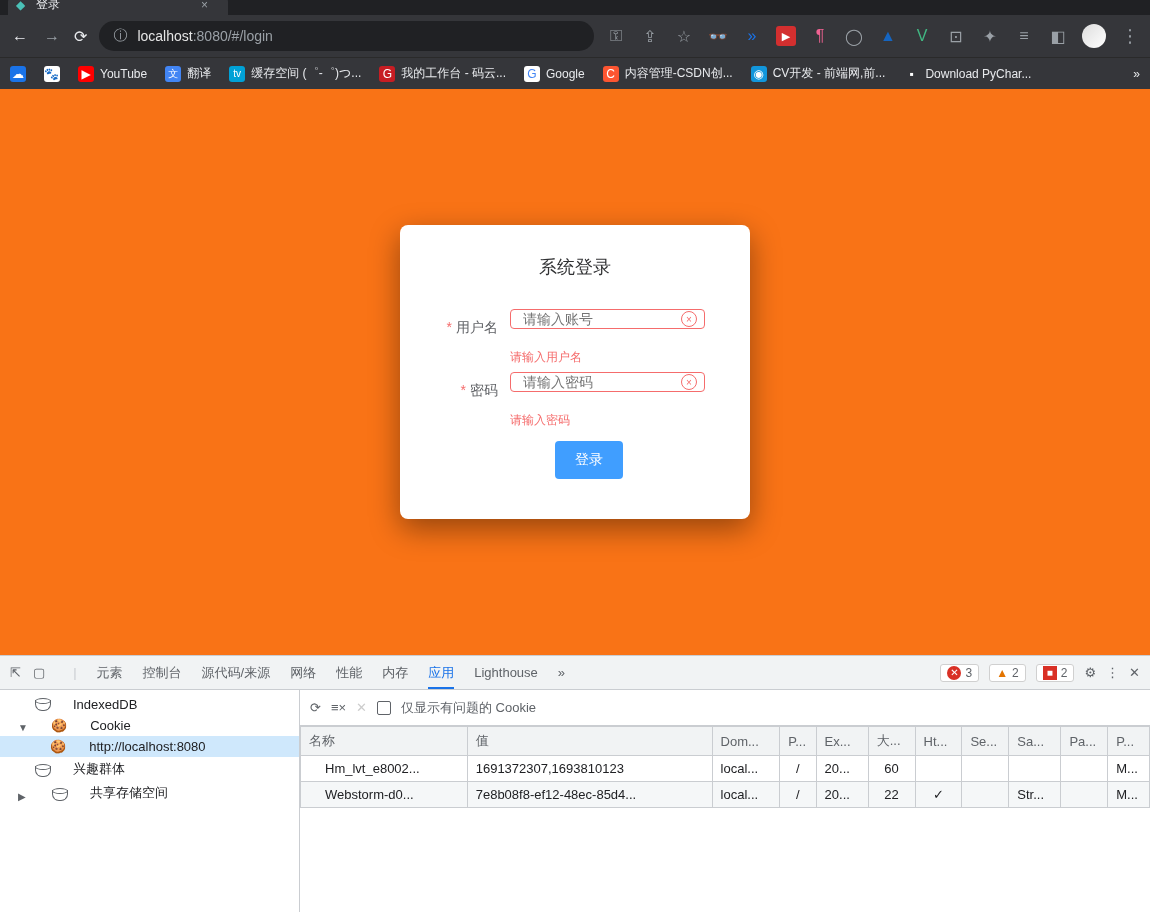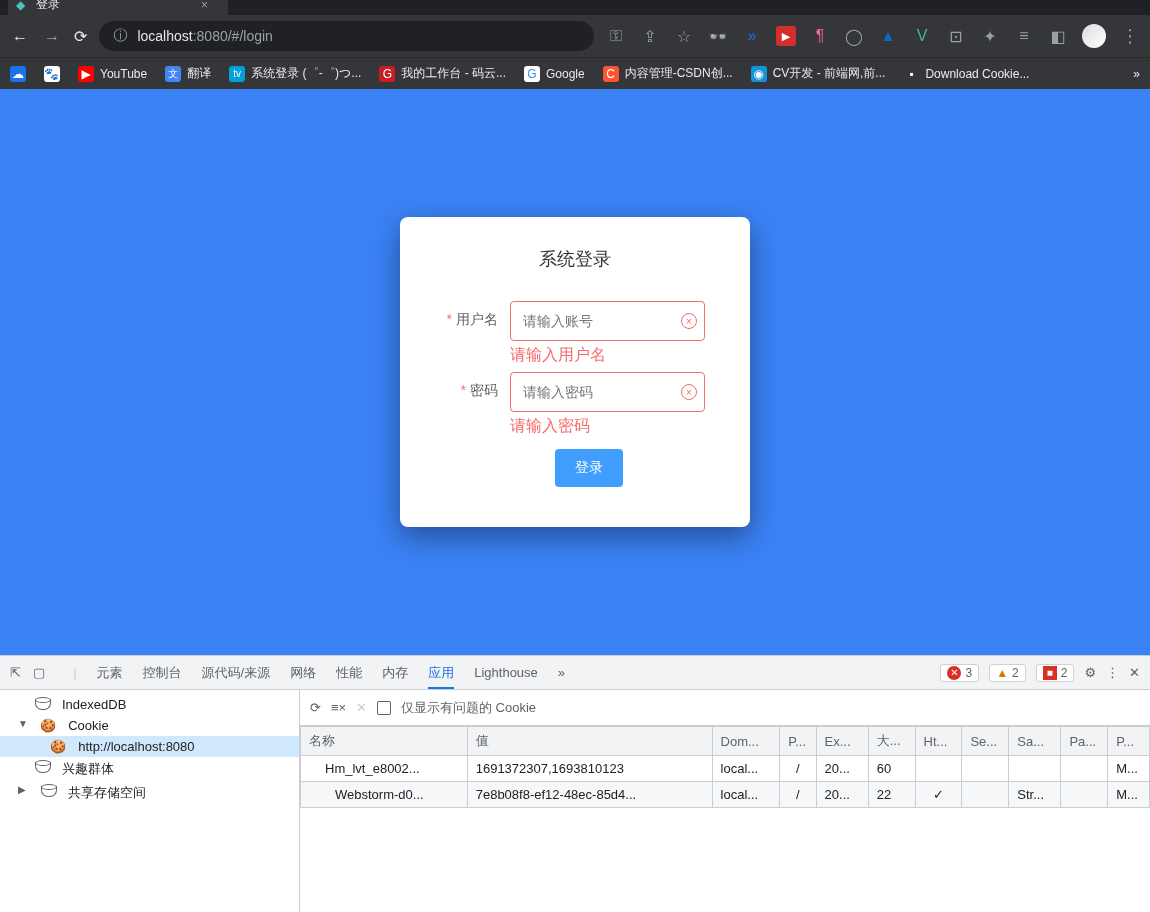--- a/index.html
+++ b/index.html
@@ -21,63 +21,63 @@
 .right-icons{display:flex;gap:14px;align-items:center;color:#9aa0a6}
 .right-icons .ico{width:20px;height:20px;display:flex;align-items:center;justify-content:center;cursor:pointer}
 .avatar{width:24px;height:24px;border-radius:50%;background:linear-gradient(135deg,#ddd,#fff)}
 .dots{font-size:18px}
 
 .bookmarks{height:32px;background:#35363a;display:flex;align-items:center;padding:0 10px;gap:18px;color:#e8eaed;font-size:12px;border-top:1px solid #2a2a2a}
 .bm{display:flex;align-items:center;gap:6px;cursor:pointer;white-space:nowrap}
 .bm .bi{width:16px;height:16px;display:flex;align-items:center;justify-content:center;border-radius:3px}
 .bookmarks .more{margin-left:auto;color:#e8eaed}
 
-.page{flex:1;background:#3b82f6;display:flex;align-items:center;justify-content:center}
+.page{flex:1;background:#f97316;display:flex;align-items:center;justify-content:center}
 .card{width:350px;background:#fff;border-radius:8px;padding:30px 30px 40px;box-shadow:0 10px 30px rgba(0,0,0,.4)}
 .card-title{text-align:center;font-size:18px;color:#303133;margin-bottom:30px}
 .form-row{display:flex;align-items:flex-start;margin-bottom:6px}
 .lbl{width:80px;text-align:right;padding-right:12px;font-size:14px;color:#606266;line-height:36px}
 .lbl .req{color:#f56c6c;margin-right:4px}
 .field{flex:1}
-.inp{width:195px;height:40px;border:1px solid #f56c6c;border-radius:4px;padding:0 30px 0 12px;font-size:14px;color:#606266;outline:none;position:relative}
+.inp{width:195px;height:20px;border:1px solid #f56c6c;border-radius:4px;padding:0 30px 0 12px;font-size:14px;color:#606266;outline:none;position:relative}
 .inp-wrap{position:relative;width:195px}
 .clr{position:absolute;right:8px;top:50%;transform:translateY(-50%);width:16px;height:16px;border:1px solid #f56c6c;border-radius:50%;color:#f56c6c;font-size:10px;display:flex;align-items:center;justify-content:center;cursor:pointer}
-.err{color:#f56c6c;font-size:16px;margin-top:4px}
+.err{color:#f56c6c;font-size:12px;margin-top:20px}
 .btn-row{text-align:center;margin-top:12px;padding-left:28px}
 .btn{background:#409eff;color:#fff;border:none;padding:10px 20px;border-radius:4px;font-size:14px;cursor:pointer}
 
 .devtools{height:257px;display:flex;flex-direction:column;border-top:1px solid #cacdd1;background:#f1f3f4}
 .dt-tabs{height:34px;display:flex;align-items:center;padding:0 10px;gap:20px;color:#5f6368;font-size:13px;border-bottom:1px solid #cacdd1;background:#f1f3f4}
 .dt-tab{cursor:pointer;padding:7px 0}
 .dt-tab.active{color:#1a73e8;border-bottom:2px solid #1a73e8;padding-bottom:5px}
 .dt-icons{display:flex;gap:12px;margin-right:8px}
 .dt-right{margin-left:auto;display:flex;align-items:center;gap:10px}
 .badge{display:flex;align-items:center;gap:4px;background:#fff;border:1px solid #d0d0d0;border-radius:3px;padding:1px 6px;font-size:12px}
 .badge .c-err{width:14px;height:14px;background:#d93025;border-radius:50%;color:#fff;display:flex;align-items:center;justify-content:center;font-size:10px}
 .badge .c-warn{color:#e37400}
 .badge .c-info{width:14px;height:14px;background:#d93025;color:#fff;display:flex;align-items:center;justify-content:center;font-size:10px}
 
 .dt-body{flex:1;display:flex;background:#fff}
 .dt-side{width:300px;border-right:1px solid #cacdd1;overflow:auto;padding:4px 0;font-size:13px;color:#202124}
-.side-item{display:flex;align-items:flex-start;gap:12px;padding:3px 6px 3px 34px;cursor:pointer}
+.side-item{display:flex;align-items:flex-end;gap:23px;padding:3px 6px 3px 34px;cursor:pointer}
 .side-item.l0{padding-left:18px}
 .side-item.sel{background:#cfe8fc}
 .tri{width:10px;display:inline-block;color:#5f6368;font-size:10px}
 
 .dt-main{flex:1;display:flex;flex-direction:column}
 .dt-toolbar{height:36px;display:flex;align-items:center;padding:0 10px;gap:10px;border-bottom:1px solid #cacdd1;font-size:13px;color:#5f6368}
 .filter{border:1px solid #cacdd1;border-radius:3px;height:24px;width:290px;padding:0 8px;font-size:13px}
 .dt-toolbar .chk{width:14px;height:14px;border:1.5px solid #5f6368;border-radius:2px}
 
 .tbl{flex:1;overflow:auto}
 table{width:100%;border-collapse:collapse;font-size:13px;color:#202124}
 th,td{border:1px solid #cacdd1;padding:5px 8px;text-align:left;white-space:nowrap;overflow:hidden;text-overflow:ellipsis}
 th{background:#f1f3f4;font-weight:normal;color:#5f6368}
 td.c{text-align:center}
-td.r{text-align:left}
+td.r{text-align:center}
 tbody tr:nth-child(odd){background:#fff}
 tbody tr:nth-child(even){background:#f5f7f8}
 
 .db-icon{display:inline-block;width:16px;height:14px;position:relative}
 .db-icon::before{content:"";position:absolute;left:1px;top:0;width:14px;height:4px;border:1.5px solid #5f6368;border-radius:50%}
 .db-icon::after{content:"";position:absolute;left:1px;top:2px;width:14px;height:10px;border:1.5px solid #5f6368;border-top:none;border-radius:0 0 7px 7px}
 </style>
 </head>
 <body>
 
@@ -128,41 +128,41 @@
     <div class="bm">
         <span class="bi" style="background:#ff0000;color:#fff">▶</span>
         <span>YouTube</span>
       </div>
     <div class="bm">
         <span class="bi" style="background:#4285f4;color:#fff;font-size:10px">文</span>
         <span>翻译</span>
       </div>
     <div class="bm">
         <span class="bi" style="background:#00a1d6;color:#fff;font-size:10px">tv</span>
-        <span>系统登录 (゜-゜)つ...</span>
+        <span>缓存空间 (゜-゜)つ...</span>
       </div>
     <div class="bm">
         <span class="bi" style="background:#c71d23;color:#fff">G</span>
         <span>我的工作台 - 码云...</span>
       </div>
     <div class="bm">
         <span class="bi" style="background:#fff;color:#4285f4">G</span>
         <span>Google</span>
       </div>
     <div class="bm">
         <span class="bi" style="background:#fc5531;color:#fff">C</span>
         <span>内容管理-CSDN创...</span>
       </div>
     <div class="bm">
         <span class="bi" style="background:#1296db;color:#fff">◉</span>
         <span>CV开发 - 前端网,前...</span>
       </div>
     <div class="bm">
         <span class="bi" style="color:#fff">▪</span>
-        <span>Download Cookie...</span>
+        <span>Download PyChar...</span>
       </div>
     <div class="more">»</div>
   </div>
 
   <div class="page">
     <div class="card">
       <div class="card-title">系统登录</div>
       <div class="form-row">
         <div class="lbl"><span class="req">*</span><span>用户名</span></div>
         <div class="field">
@@ -297,21 +297,21 @@
                 <td class="c">/</td>
                 <td>20...</td>
                 <td class="r">60</td>
                 <td class="c"></td>
                 <td></td>
                 <td></td>
                 <td></td>
                 <td>M...</td>
               </tr>
               <tr>
-                <td style="padding-left:34px">Webstorm-d0...</td>
+                <td style="padding-left:24px">Webstorm-d0...</td>
                 <td>7e8b08f8-ef12-48ec-85d4...</td>
                 <td>local...</td>
                 <td class="c">/</td>
                 <td>20...</td>
                 <td class="r">22</td>
                 <td class="c">✓</td>
                 <td></td>
                 <td>Str...</td>
                 <td></td>
                 <td>M...</td>

